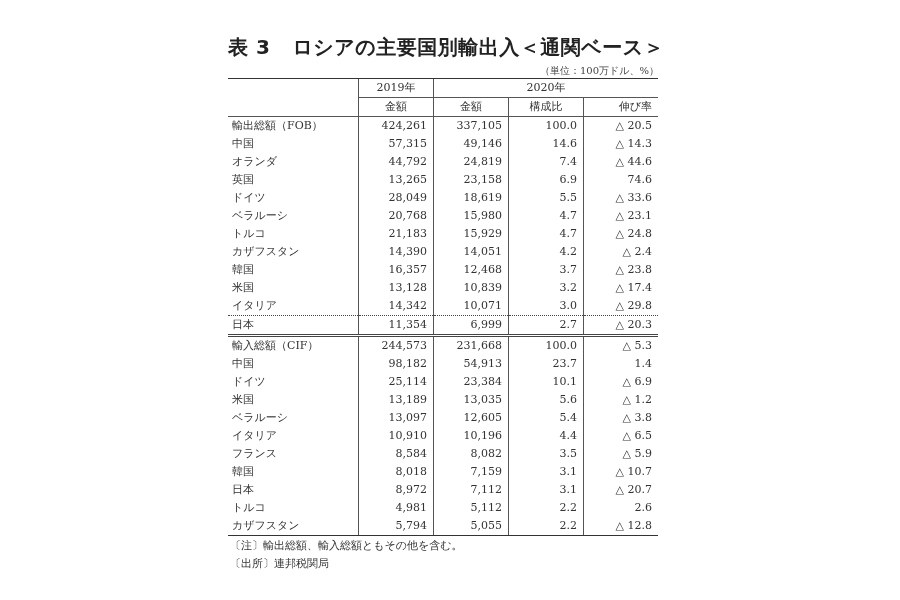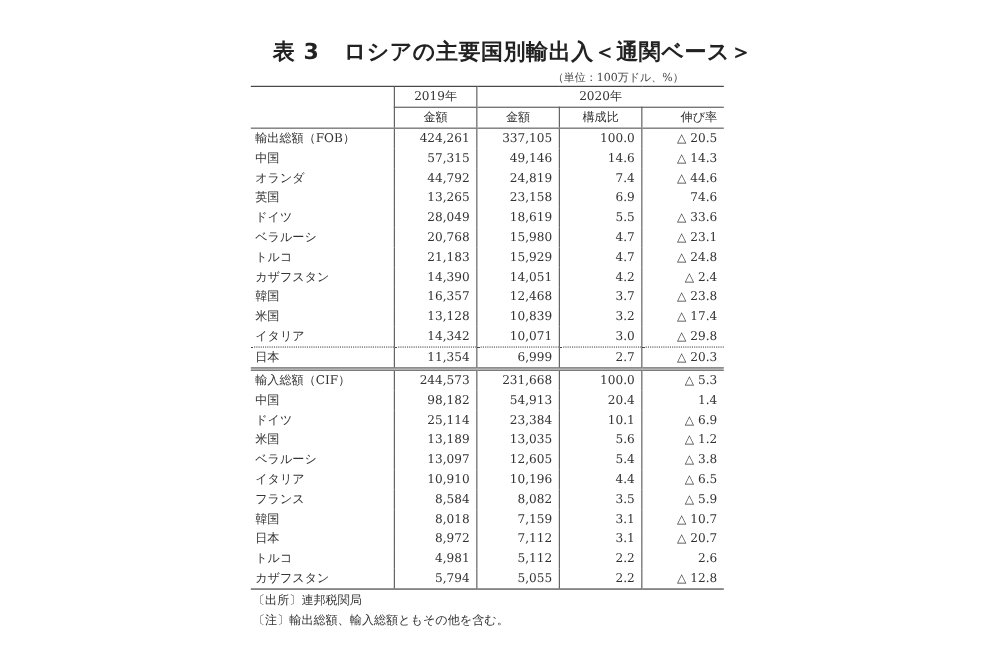--- a/index.html
+++ b/index.html
@@ -1,21 +1,21 @@
 <!DOCTYPE html>
 <html><head>
 <meta charset="utf-8">
 <style>
   html, body { margin: 0; padding: 0; background: #ffffff; }
   body { width: 900px; height: 600px; position: relative; overflow: hidden;
          font-family: "DejaVu Serif", "Liberation Serif", serif; color: #333; }
   .title { position: absolute; left: 228px; top: 34px; font-family: "DejaVu Sans", "Liberation Sans", sans-serif;
-           font-size: 20px; font-weight: bold; color: #222; letter-spacing: 0.5px; white-space: nowrap; margin-left: 20px; }
+           font-size: 20px; font-weight: bold; color: #222; letter-spacing: 0.5px; white-space: nowrap; }
   .title .num { margin-right: 22px; }
-  .unit { position: absolute; left: 494px; top: 64px; font-size: 10px; color: #444; white-space: nowrap; width: 136px; text-align: center; }
+  .unit { position: absolute; left: 523px; top: 64px; font-size: 10px; color: #444; white-space: nowrap; width: 136px; text-align: right; }
   table { position: absolute; left: 228px; top: 78px; border-collapse: collapse; font-size: 11px; color: #333; }
   td, th { padding: 0 6px; height: 18px; line-height: 18px; font-weight: normal; white-space: nowrap; }
   thead tr:first-child th { border-top: 1.5px solid #333; }
   th { text-align: center; }
   .c0 { width: 120px; text-align: left; padding-left: 4px; }
   .c1 { width: 62px; }
   .c2 { width: 62px; }
   .c3 { width: 62px; }
   .c4 { width: 62px; text-align: right; }
   .bl { border-left: 1px solid #555; }
@@ -137,21 +137,21 @@
         <td class="c0">輸入総額（CIF）</td>
         <td class="c1 bl num">244,573</td>
         <td class="c2 bl num">231,668</td>
         <td class="c3 bl num">100.0</td>
         <td class="c4 bl num">△ 5.3</td>
       </tr>
       <tr>
         <td class="c0">中国</td>
         <td class="c1 bl num">98,182</td>
         <td class="c2 bl num">54,913</td>
-        <td class="c3 bl num">20.4</td>
+        <td class="c3 bl num">23.7</td>
         <td class="c4 bl num">1.4</td>
       </tr>
       <tr>
         <td class="c0">ドイツ</td>
         <td class="c1 bl num">25,114</td>
         <td class="c2 bl num">23,384</td>
         <td class="c3 bl num">10.1</td>
         <td class="c4 bl num">△ 6.9</td>
       </tr>
       <tr>
@@ -207,15 +207,15 @@
         <td class="c0">カザフスタン</td>
         <td class="c1 bl num">5,794</td>
         <td class="c2 bl num">5,055</td>
         <td class="c3 bl num">2.2</td>
         <td class="c4 bl num">△ 12.8</td>
       </tr>
     </tbody>
 </table>
 
 <div class="notes">
+  <div>〔注〕輸出総額、輸入総額ともその他を含む。</div>
   <div>〔出所〕連邦税関局</div>
-  <div>〔注〕輸出総額、輸入総額ともその他を含む。</div>
 </div>
 
 </body></html>

